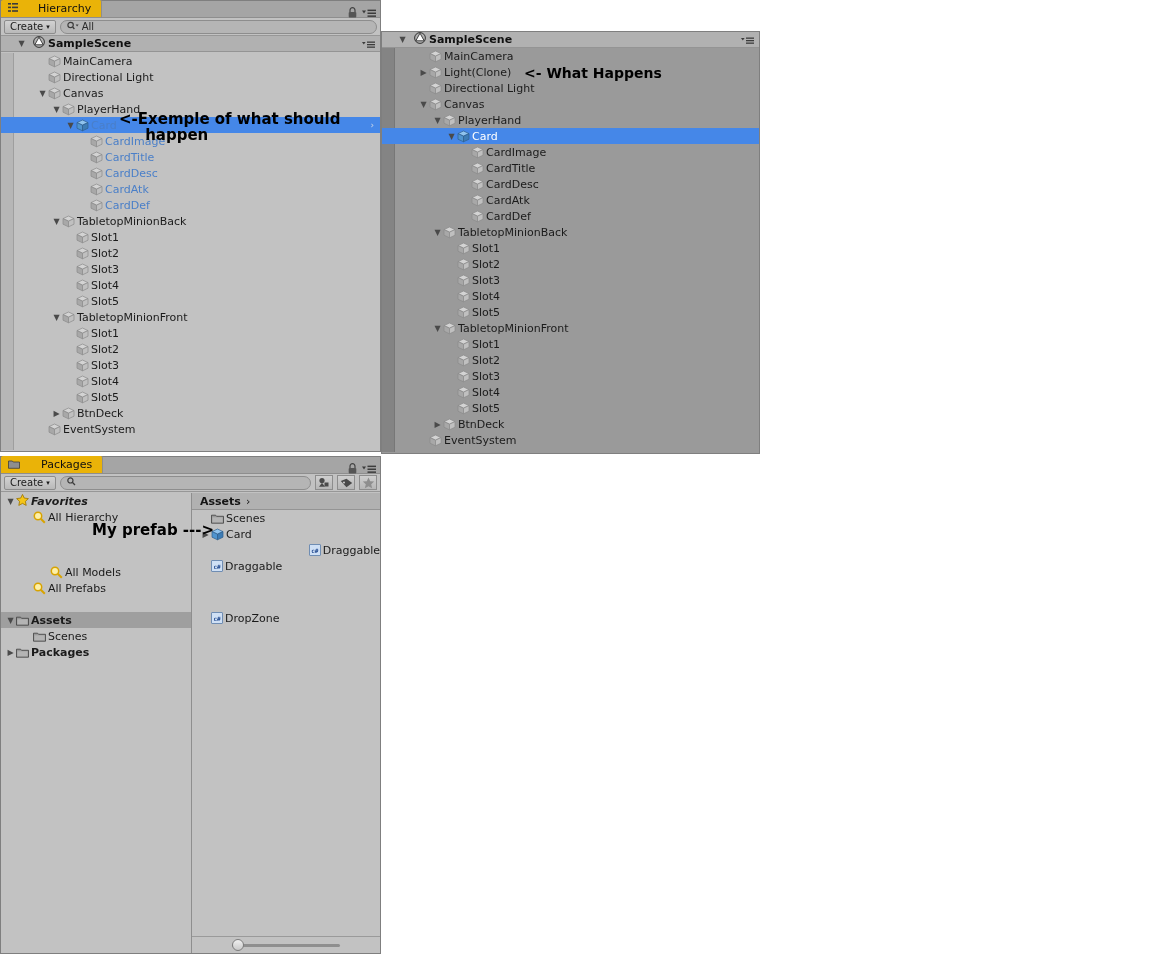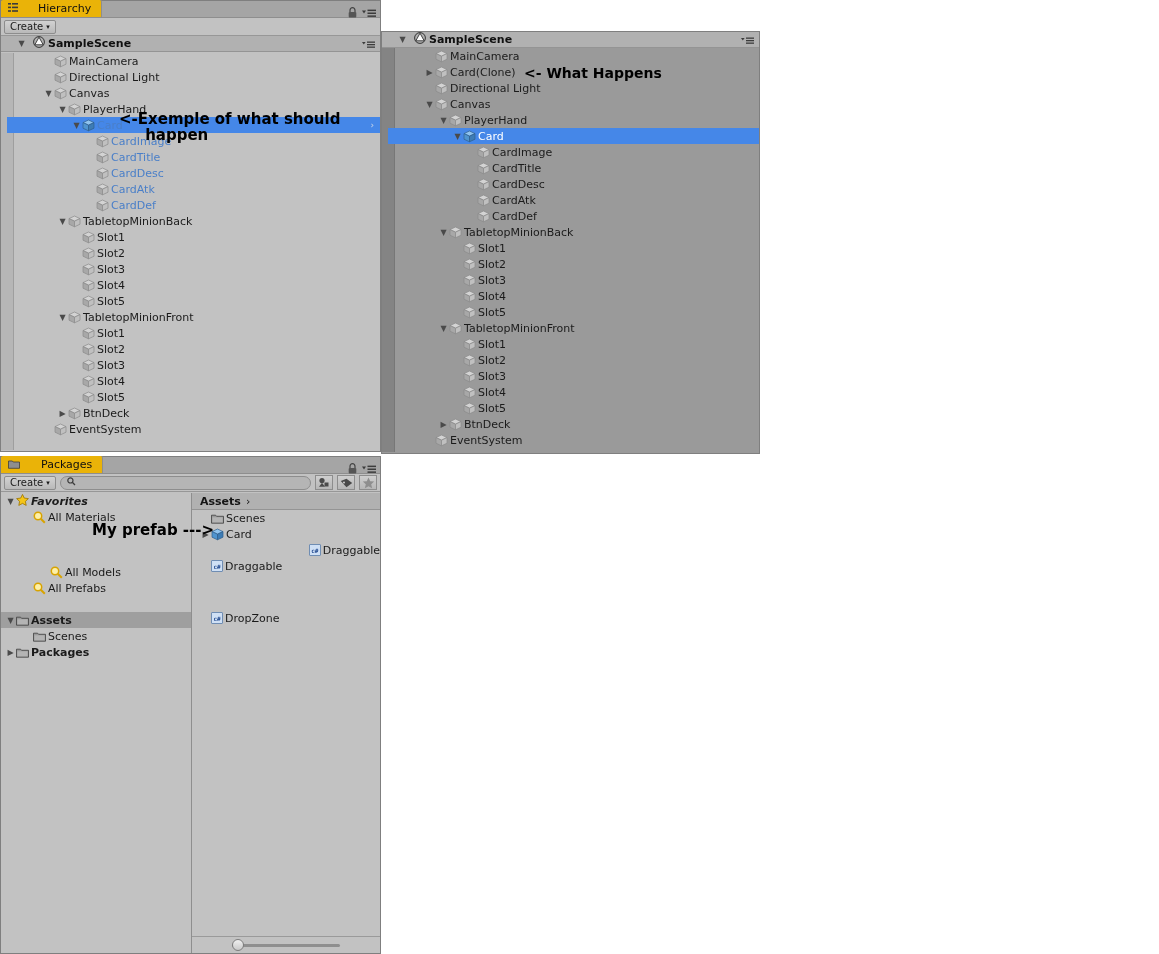--- a/index.html
+++ b/index.html
@@ -62,21 +62,21 @@
   .sceneheader {
     height: 16px; background: #b1b1b1;
     border-bottom: 1px solid #949494;
     display: flex; align-items: center; gap: 3px;
     padding-left: 18px; position: relative;
     font-size: 11px; font-weight: bold; color: #101010;
   }
   .sceneheader .menuglyph { position: absolute; right: 5px; top: 3px; }
 
   
-  .treebody { position: absolute; left: 0; right: 0; overflow: hidden; margin-left: 6px; }
+  .treebody { position: absolute; left: 0; right: 0; overflow: hidden; }
   .row {
     height: 16px; display: flex; align-items: center;
     font-size: 11px; color: #1b1b1b; white-space: nowrap;
     position: relative;
   }
   .row.selected { background: #4587e8; }
   .row.selected .lbl { color: #ffffff; }
   .row.prefab .lbl { color: #4a7fc8; }
   .arrow {
     width: 11px; height: 11px; flex: 0 0 11px;
@@ -191,20 +191,30 @@
             <rect x="5.5" y="6.4" width="8.5" height="1.5" fill="#3c3c3c"></rect>
           </svg>
         </span>
       </div>
     </div>
 
     <div class="toolbar">
       <div class="btn-create">
         <span>Create</span>
         <span style="font-size:7px;">▾</span>
+      </div>
+      <div class="searchfield">
+        <span class="ico">
+          <svg width="13" height="10" viewBox="0 0 13 10">
+            <circle cx="3.6" cy="4" r="2.7" fill="none" stroke="#3c3c3c" stroke-width="1.2"></circle>
+            <line x1="5.6" y1="6" x2="7.4" y2="8" stroke="#3c3c3c" stroke-width="1.3"></line>
+            <path d="M8.6 3.4 L11.6 3.4 L10.1 5.6 Z" fill="#3c3c3c"></path>
+          </svg>
+        </span>
+        <span>All</span>
       </div>
     </div>
 
     <div class="sceneheader">
       <span class="arrow" style="position:absolute; left:15px; top:2px;">▼</span>
       <span class="ico" style="margin-left:14px;">
         <svg width="12" height="12" viewBox="0 0 12 12">
           <circle cx="6" cy="6" r="5.4" fill="none" stroke="#333" stroke-width="1"></circle>
           <path d="M6 1.2 L10.2 8.8 L1.8 8.8 Z" fill="#ffffff" stroke="#333" stroke-width="0.9"></path>
         </svg>
@@ -526,21 +536,21 @@
         </div>
         <div class="row" style="padding-left: 36px;">
           <span class="arrow">▶</span>
           <span class="ico cube">
             <svg width="13" height="13" viewBox="0 0 13 13">
               <path d="M6.5 1 L12 3.6 L6.5 6.2 L1 3.6 Z" fill="#d3d3d3" stroke="#8a8a8a" stroke-width="0.7"></path>
               <path d="M1 3.6 L6.5 6.2 L6.5 11.8 L1 9.2 Z" fill="#a8a8a8" stroke="#8a8a8a" stroke-width="0.7"></path>
               <path d="M12 3.6 L6.5 6.2 L6.5 11.8 L12 9.2 Z" fill="#c0c0c0" stroke="#8a8a8a" stroke-width="0.7"></path>
             </svg>
           </span>
-          <span class="lbl">Card(Clone)</span>
+          <span class="lbl">Light(Clone)</span>
         </div>
         <div class="row" style="padding-left: 36px;">
           <span class="arrow empty">▶</span>
           <span class="ico cube">
             <svg width="13" height="13" viewBox="0 0 13 13">
               <path d="M6.5 1 L12 3.6 L6.5 6.2 L1 3.6 Z" fill="#d3d3d3" stroke="#8a8a8a" stroke-width="0.7"></path>
               <path d="M1 3.6 L6.5 6.2 L6.5 11.8 L1 9.2 Z" fill="#a8a8a8" stroke="#8a8a8a" stroke-width="0.7"></path>
               <path d="M12 3.6 L6.5 6.2 L6.5 11.8 L12 9.2 Z" fill="#c0c0c0" stroke="#8a8a8a" stroke-width="0.7"></path>
             </svg>
           </span>
@@ -863,21 +873,21 @@
                   <path d="M6.5 0.4 L8.3 4.1 L12.4 4.6 L9.4 7.4 L10.2 11.4 L6.5 9.4 L2.8 11.4 L3.6 7.4 L0.6 4.6 L4.7 4.1 Z" fill="#f5c518" stroke="#9a7400" stroke-width="0.8"></path>
                 </svg></span>
               <span class="lbl" style="font-weight: bold; font-style: italic;">Favorites</span>
             </div>
             <div class="prow" style="padding-left: 21px;">
               <span class="arrow empty">▶</span>
               <span class="ico magnifier"><svg width="13" height="13" viewBox="0 0 13 13">
                   <circle cx="5" cy="5" r="3.7" fill="#fdf0a8" stroke="#d8a300" stroke-width="1.5"></circle>
                   <line x1="7.8" y1="7.8" x2="11.8" y2="11.8" stroke="#d8a300" stroke-width="2"></line>
                 </svg></span>
-              <span class="lbl">All Materials</span>
+              <span class="lbl">All Hierarchy</span>
             </div>
             <div class="prow" style="padding-left: 38px; margin-top: 39px;">
               <span class="arrow empty">▶</span>
               <span class="ico magnifier"><svg width="13" height="13" viewBox="0 0 13 13">
                   <circle cx="5" cy="5" r="3.7" fill="#fdf0a8" stroke="#d8a300" stroke-width="1.5"></circle>
                   <line x1="7.8" y1="7.8" x2="11.8" y2="11.8" stroke="#d8a300" stroke-width="2"></line>
                 </svg></span>
               <span class="lbl">All Models</span>
             </div>
             <div class="prow" style="padding-left: 21px;">

